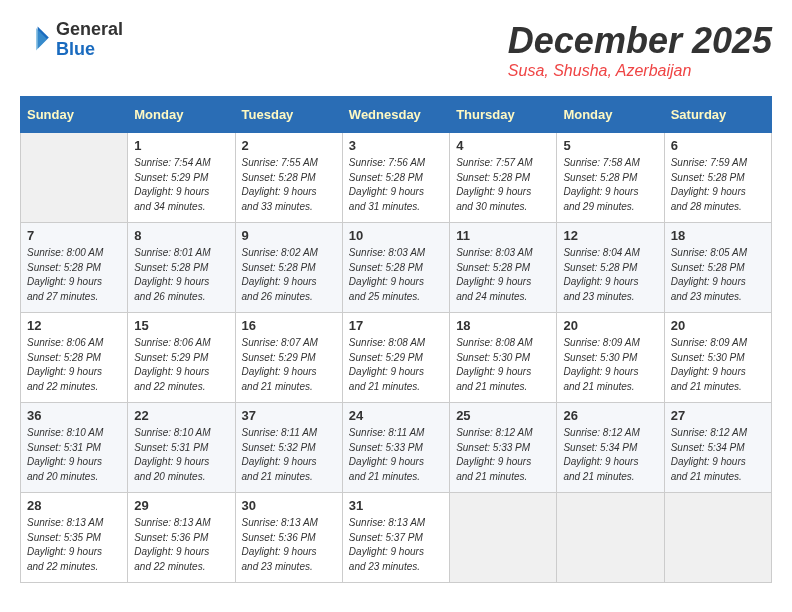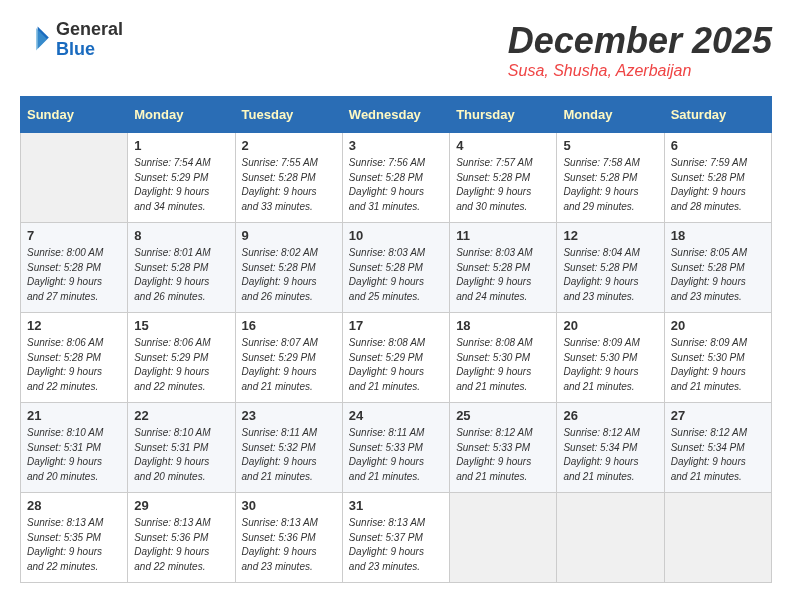--- a/index.html
+++ b/index.html
@@ -176,25 +176,25 @@
         <td><span class="day-num">17</span>
 <span class="day-info">Sunrise: 8:08 AM<br>Sunset: 5:29 PM<br>Daylight: 9 hours and 21 minutes.</span></td>
         <td><span class="day-num">18</span>
 <span class="day-info">Sunrise: 8:08 AM<br>Sunset: 5:30 PM<br>Daylight: 9 hours and 21 minutes.</span></td>
         <td><span class="day-num">20</span>
 <span class="day-info">Sunrise: 8:09 AM<br>Sunset: 5:30 PM<br>Daylight: 9 hours and 21 minutes.</span></td>
         <td><span class="day-num">20</span>
 <span class="day-info">Sunrise: 8:09 AM<br>Sunset: 5:30 PM<br>Daylight: 9 hours and 21 minutes.</span></td>
       </tr>
       <tr>
-        <td><span class="day-num">21</span>
+        <td><span class="day-num">36</span>
 <span class="day-info">Sunrise: 8:10 AM<br>Sunset: 5:31 PM<br>Daylight: 9 hours and 20 minutes.</span></td>
         <td><span class="day-num">22</span>
 <span class="day-info">Sunrise: 8:10 AM<br>Sunset: 5:31 PM<br>Daylight: 9 hours and 20 minutes.</span></td>
-        <td><span class="day-num">23</span>
+        <td><span class="day-num">37</span>
 <span class="day-info">Sunrise: 8:11 AM<br>Sunset: 5:32 PM<br>Daylight: 9 hours and 21 minutes.</span></td>
         <td><span class="day-num">24</span>
 <span class="day-info">Sunrise: 8:11 AM<br>Sunset: 5:33 PM<br>Daylight: 9 hours and 21 minutes.</span></td>
         <td><span class="day-num">25</span>
 <span class="day-info">Sunrise: 8:12 AM<br>Sunset: 5:33 PM<br>Daylight: 9 hours and 21 minutes.</span></td>
         <td><span class="day-num">26</span>
 <span class="day-info">Sunrise: 8:12 AM<br>Sunset: 5:34 PM<br>Daylight: 9 hours and 21 minutes.</span></td>
         <td><span class="day-num">27</span>
 <span class="day-info">Sunrise: 8:12 AM<br>Sunset: 5:34 PM<br>Daylight: 9 hours and 21 minutes.</span></td>
       </tr>

